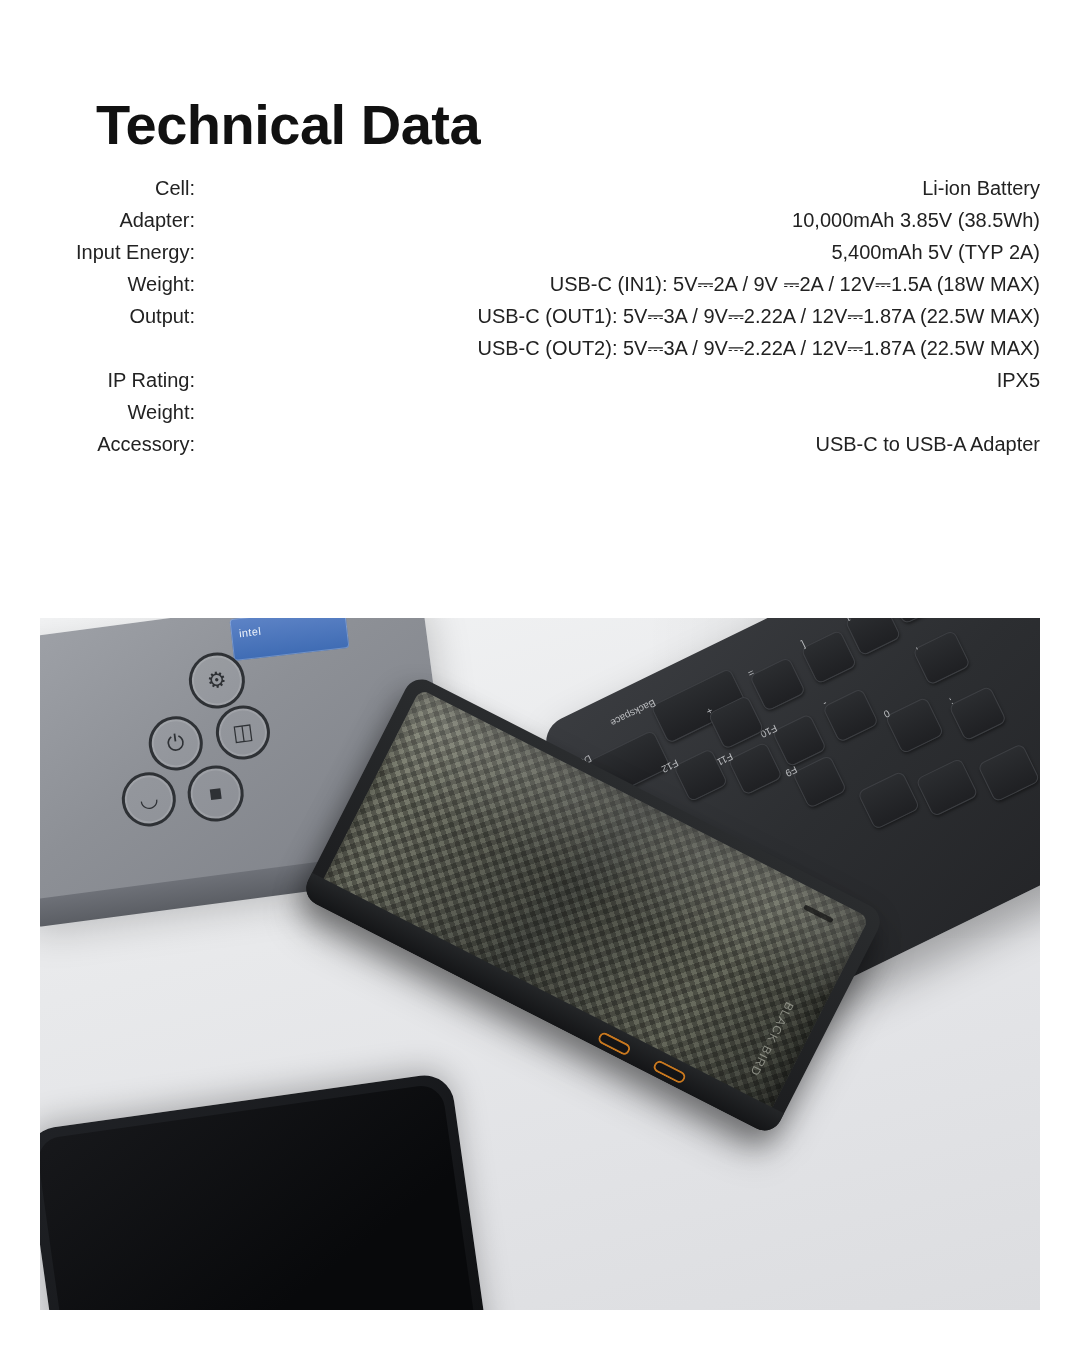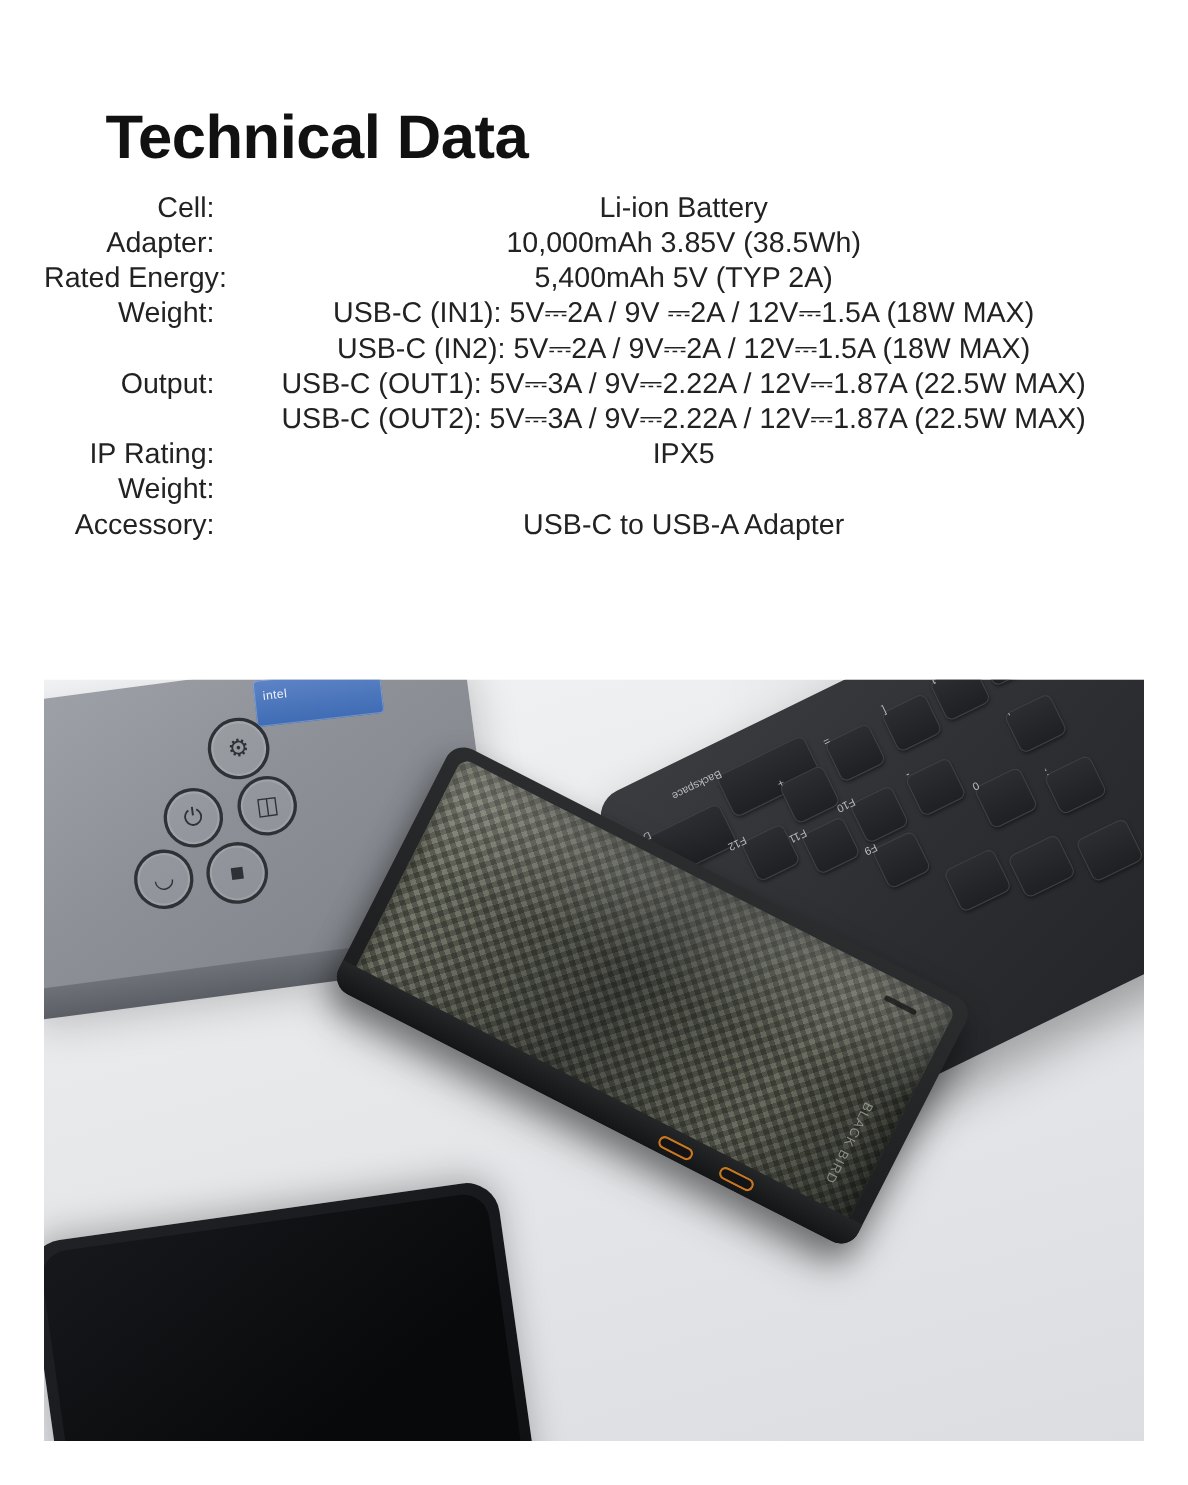--- a/index.html
+++ b/index.html
@@ -37,36 +37,36 @@
   
   .spec-list {
     position: absolute;
     left: 40px;
     top: 172px;
     width: 1000px;
   }
   .spec-row {
     display: flex;
     align-items: baseline;
-    font-size: 26px;
+    font-size: 20px;
     line-height: 32px;
     color: #222222;
     white-space: nowrap;
   }
   .spec-label {
     width: 163px;
     min-width: 163px;
     text-align: right;
     padding-right: 8px;
     box-sizing: border-box;
     color: #222222;
   }
   .spec-value {
     flex: 1;
-    text-align: center;
+    text-align: right;
   }
 
   
   .photo {
     position: absolute;
     left: 40px;
     top: 618px;
     width: 1000px;
     height: 692px;
     overflow: hidden;
@@ -280,30 +280,26 @@
   <div class="spec-list">
     <div class="spec-row">
       <div class="spec-label">Cell:</div>
       <div class="spec-value">Li-ion Battery</div>
     </div>
     <div class="spec-row">
       <div class="spec-label">Adapter:</div>
       <div class="spec-value">10,000mAh  3.85V (38.5Wh)</div>
     </div>
     <div class="spec-row">
-      <div class="spec-label">Rated Energy:</div>
+      <div class="spec-label">Input Energy:</div>
       <div class="spec-value">5,400mAh 5V (TYP 2A)</div>
     </div>
     <div class="spec-row">
       <div class="spec-label">Weight:</div>
       <div class="spec-value">USB-C (IN1):  5V⎓2A / 9V ⎓2A / 12V⎓1.5A (18W MAX)</div>
-    </div>
-    <div class="spec-row">
-      <div class="spec-label"></div>
-      <div class="spec-value">USB-C (IN2): 5V⎓2A / 9V⎓2A / 12V⎓1.5A (18W MAX)</div>
     </div>
     <div class="spec-row">
       <div class="spec-label">Output:</div>
       <div class="spec-value">USB-C (OUT1): 5V⎓3A / 9V⎓2.22A / 12V⎓1.87A (22.5W MAX)</div>
     </div>
     <div class="spec-row">
       <div class="spec-label"></div>
       <div class="spec-value">USB-C (OUT2): 5V⎓3A / 9V⎓2.22A / 12V⎓1.87A (22.5W MAX)</div>
     </div>
     <div class="spec-row">

